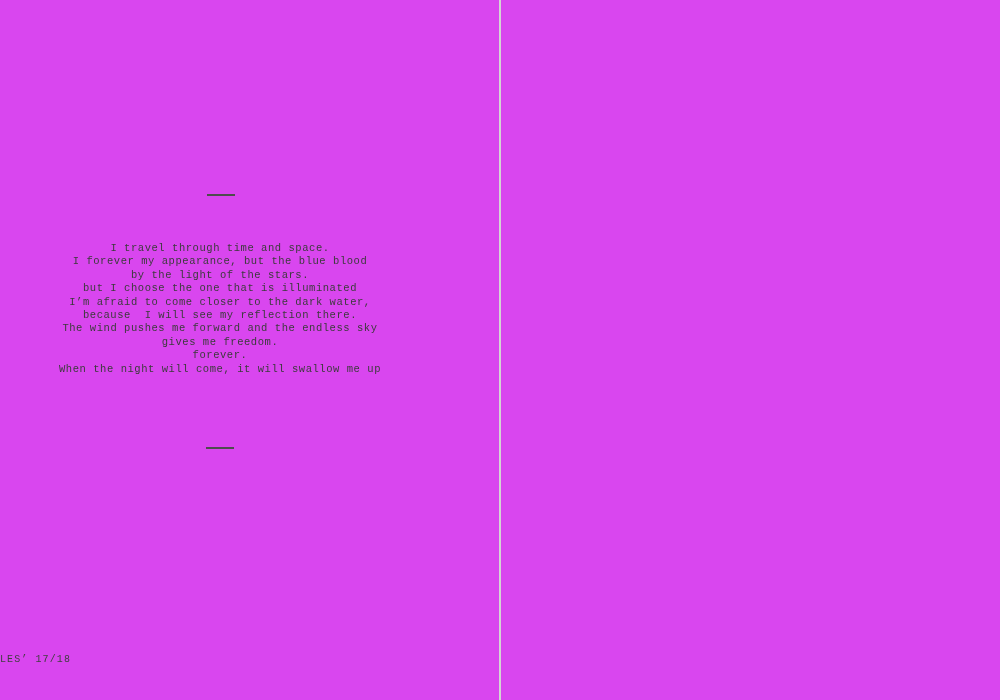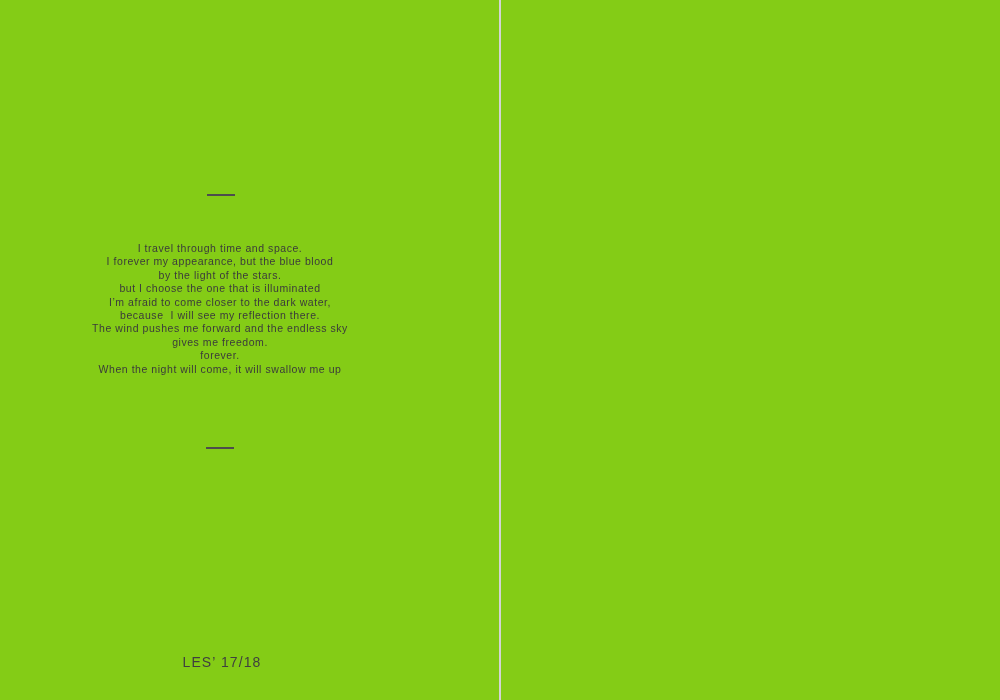--- a/index.html
+++ b/index.html
@@ -3,23 +3,23 @@
 <meta charset="utf-8">
 <style>
   html, body {
     margin: 0;
     padding: 0;
   }
   .spread {
     position: relative;
     width: 1000px;
     height: 700px;
-    background: #84cc16;
+    background: #d946ef;
     overflow: hidden;
-    font-family: Liberation Sans, sans-serif;
+    font-family: Liberation Mono, monospace;
   }
   .page {
     position: absolute;
     top: 0;
     height: 700px;
   }
   .page-left  { left: 0;   width: 499px; }
   .page-right { left: 501px; width: 499px; }
   .divider {
     position: absolute;
@@ -48,23 +48,23 @@
     line-height: 13.4px;
     letter-spacing: 0.55px;
   }
   .poem-line {
     white-space: pre-wrap;
   }
   .footer {
     position: absolute;
     top: 654px;
     width: 444px;
-    text-align: center;
+    text-align: left;
     color: #3f3f3f;
-    font-size: 14px;
+    font-size: 10px;
     letter-spacing: 1.1px;
   }
   .footer-left  { left: 0; }
 </style>
 </head>
 <body>
 
 <div class="spread">
 
   <div class="page page-left">

